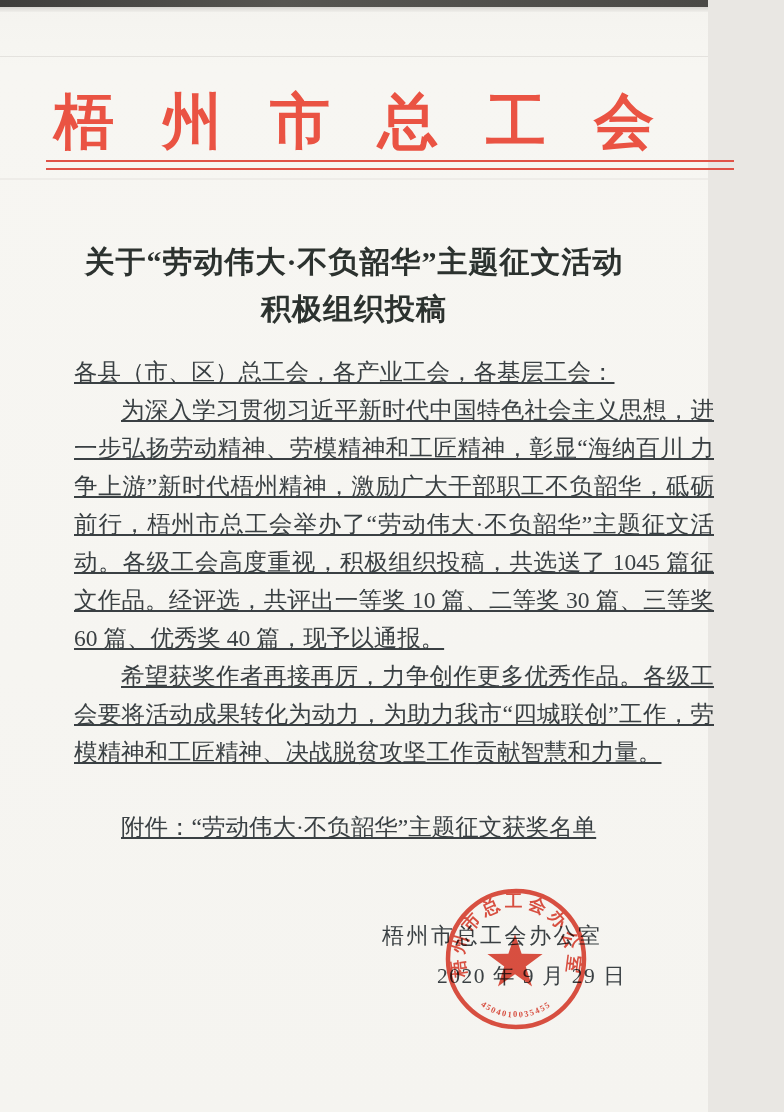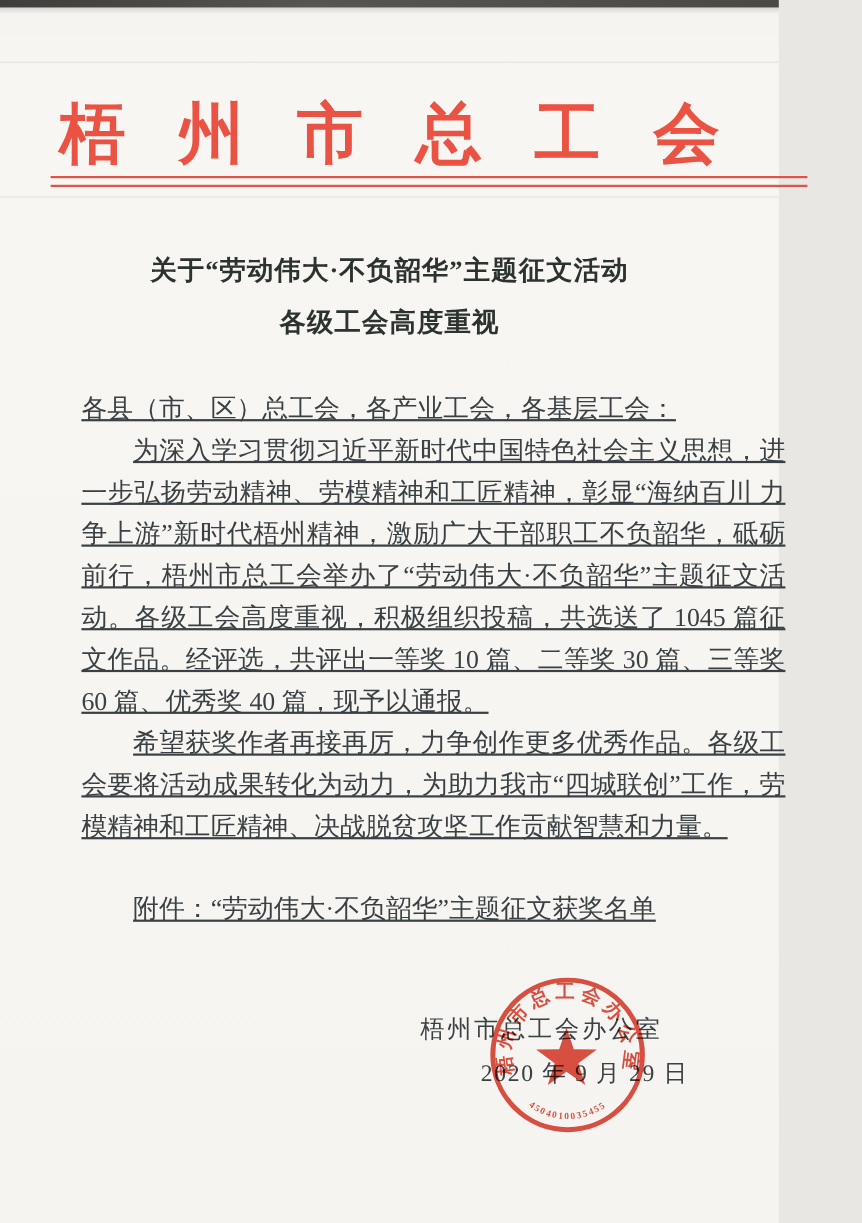--- a/index.html
+++ b/index.html
@@ -40,23 +40,23 @@
     color: #ea5343;
     white-space: nowrap;
   }
   .rule-double {
     position: absolute; top: 160px; left: 46px; width: 688px; height: 10px;
     border-top: 2.5px solid #e05348;
     border-bottom: 2.5px solid #e05348;
   }
   
   .doc-title {
-    position: absolute; top: 224px; left: 0; width: 100%;
+    position: absolute; top: 238px; left: 0; width: 100%;
     text-align: center;
-    font-size: 24px; font-weight: bold; line-height: 47px;
+    font-size: 30px; font-weight: bold; line-height: 47px;
     letter-spacing: 1px;
     color: #2c322f;
   }
   
   .doc-body {
     position: absolute; top: 353px; left: 74px; width: 640px;
     font-size: 23.5px; line-height: 38px;
     color: #3a4043;
     text-align: justify;
     text-decoration: underline;
@@ -94,21 +94,21 @@
   <div class="scan-top-shadow"></div>
   <div class="scan-line-1"></div>
   <div class="scan-line-2"></div>
 
   <div class="org-header">梧州市总工会</div>
 
   <div class="rule-double"></div>
 
   <div class="doc-title">
     <div>关于“劳动伟大·不负韶华”主题征文活动</div>
-    <div>各级工会高度重视</div>
+    <div>积极组织投稿</div>
   </div>
 
   <main class="doc-body">
     <p class="salutation">各县（市、区）总工会，各产业工会，各基层工会：</p>
     <p class="para">为深入学习贯彻习近平新时代中国特色社会主义思想，进一步弘扬劳动精神、劳模精神和工匠精神，彰显“海纳百川 力争上游”新时代梧州精神，激励广大干部职工不负韶华，砥砺前行，梧州市总工会举办了“劳动伟大·不负韶华”主题征文活动。各级工会高度重视，积极组织投稿，共选送了 1045 篇征文作品。经评选，共评出一等奖 10 篇、二等奖 30 篇、三等奖 60 篇、优秀奖 40 篇，现予以通报。</p>
     <p class="para">希望获奖作者再接再厉，力争创作更多优秀作品。各级工会要将活动成果转化为动力，为助力我市“四城联创”工作，劳模精神和工匠精神、决战脱贫攻坚工作贡献智慧和力量。</p>
     <p class="para attachment">附件：“劳动伟大·不负韶华”主题征文获奖名单</p>
   </main>
 
   <div class="signer">梧州市总工会办公室</div>

